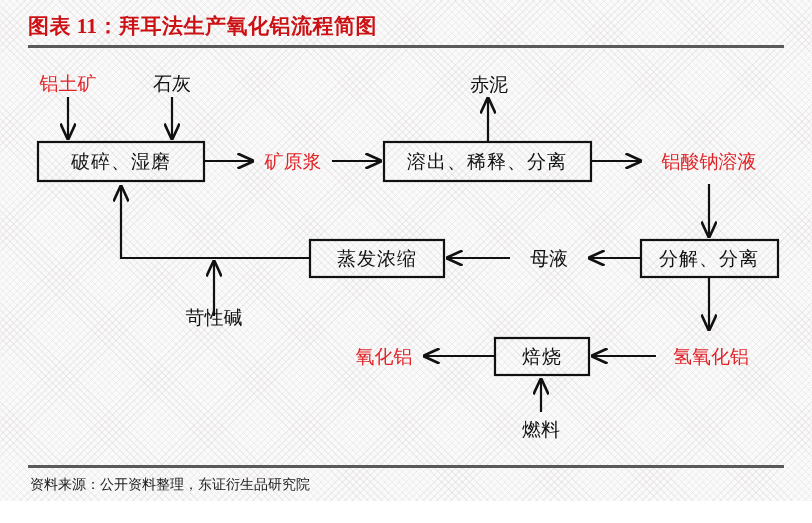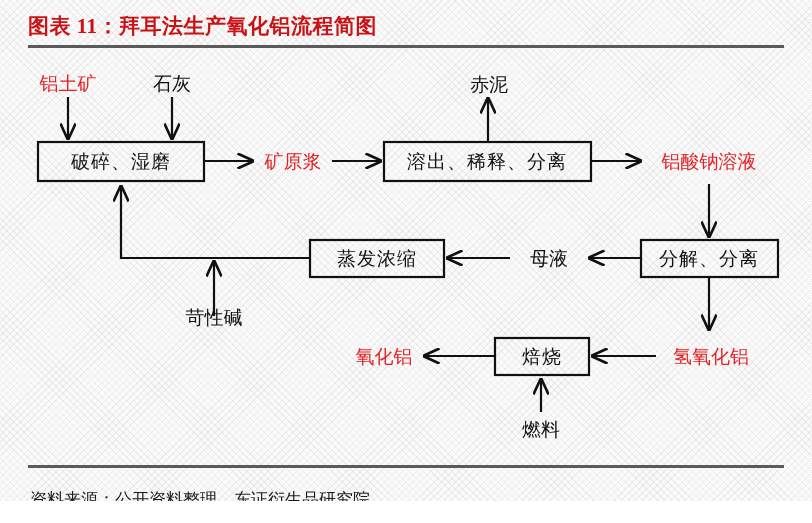--- a/index.html
+++ b/index.html
@@ -33,22 +33,22 @@
     left: 28px;
     width: 756px;
     height: 3px;
     background: #5a5a5a;
   }
   .rule-top { top: 45px; }
   .rule-bottom { top: 465px; }
   .source {
     position: absolute;
     left: 30px;
-    top: 488px;
-    font-size: 17px;
+    top: 476px;
+    font-size: 14px;
     color: #1a1a1a;
     white-space: nowrap;
   }
   svg.flow {
     position: absolute;
     left: 0;
     top: 0;
     width: 812px;
     height: 523px;
   }

